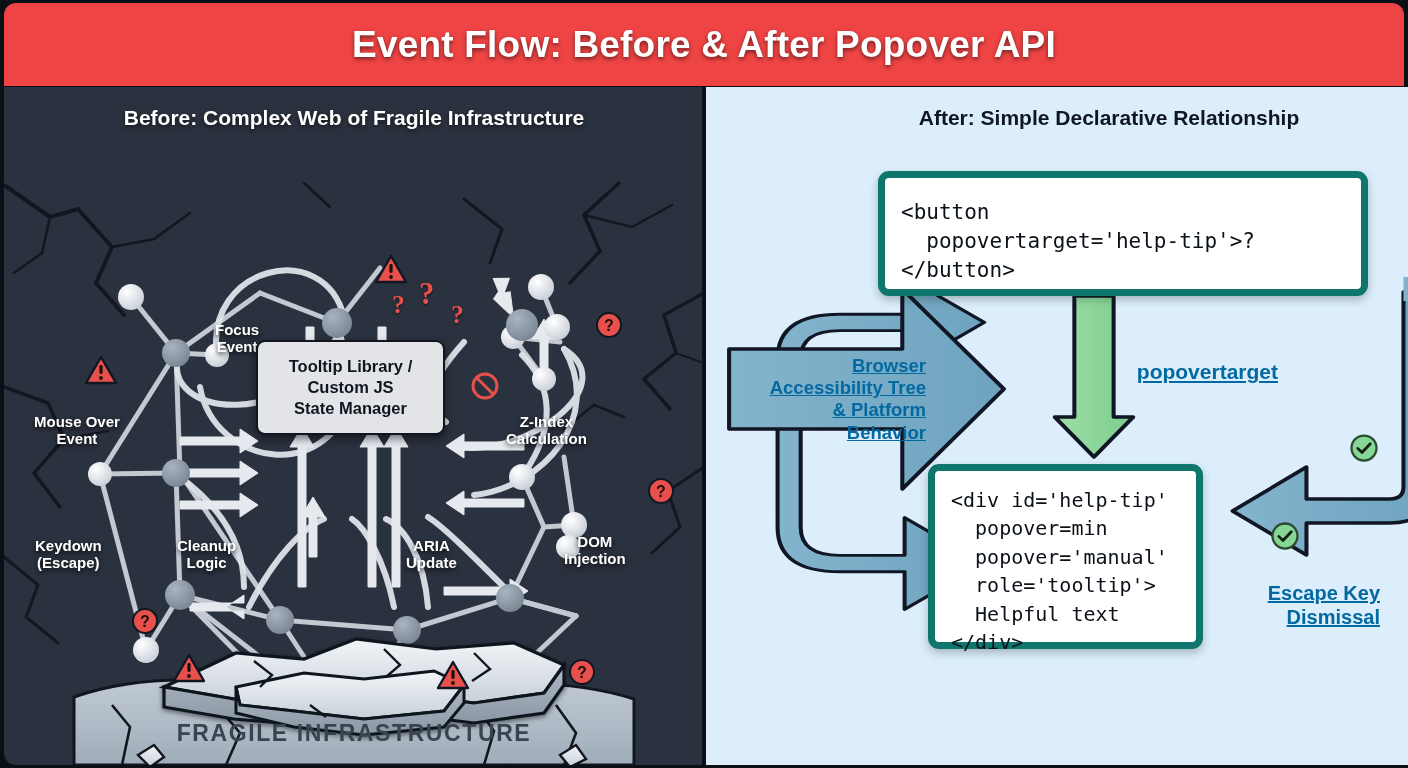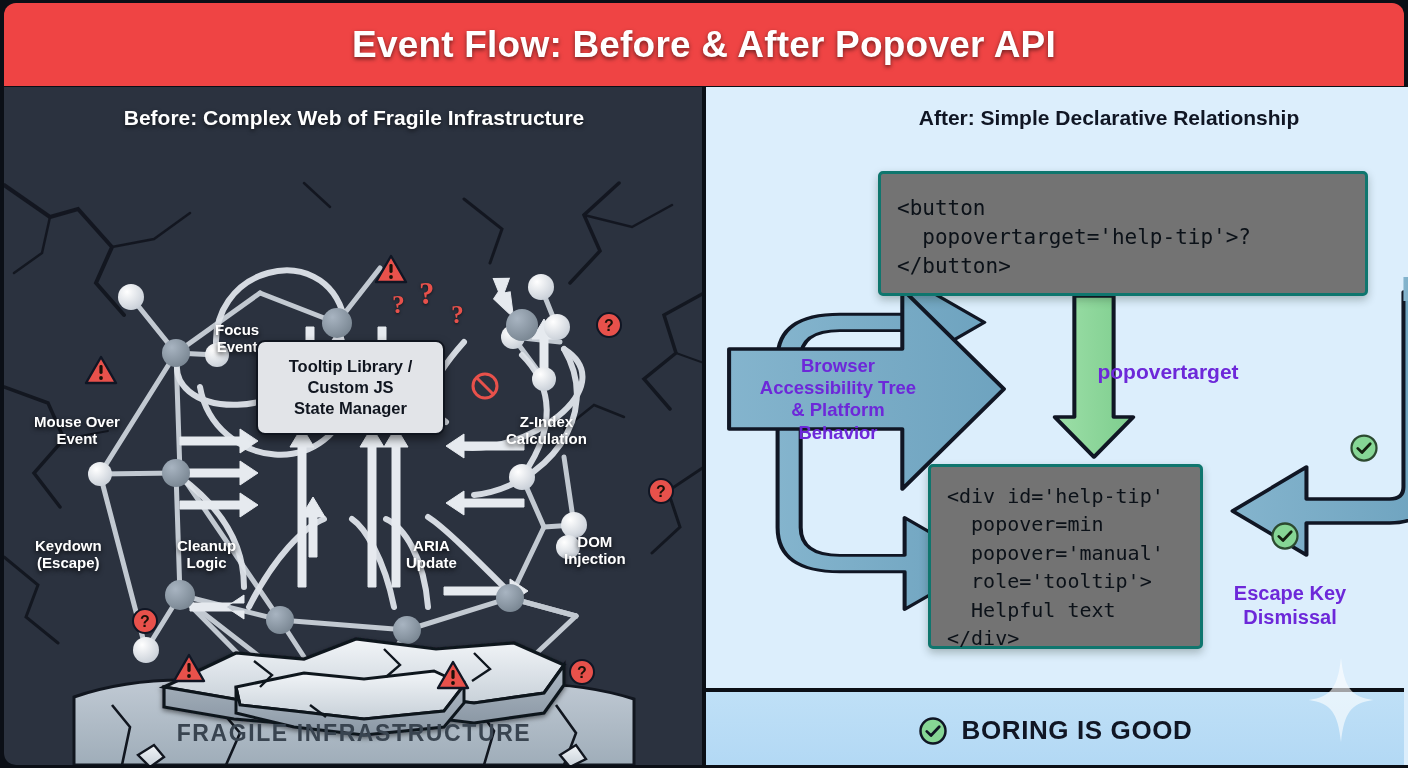--- a/index.html
+++ b/index.html
@@ -58,34 +58,34 @@
   }
 
   
   .plinth-cap{
     position:absolute;left:0;width:100%;top:633px;text-align:center;
     color:#394450;font-size:23px;font-weight:bold;letter-spacing:1.6px;
   }
 
   
   .codecard{
-    position:absolute;background:#737373;border:3px solid #0f766e;border-radius:5px;
+    position:absolute;background:#ffffff;border:7px solid #0f766e;border-radius:11px;
     box-shadow:0 4px 8px rgba(20,40,30,.28);
     font-family:"DejaVu Sans Mono","Liberation Mono",monospace;
     color:#0b1118;white-space:pre;
   }
   #code-button{left:172px;top:84px;width:490px;height:125px;
     font-size:21px;line-height:1.38;padding:20px 0 0 16px;box-sizing:border-box;}
   #code-div{left:222px;top:377px;width:275px;height:185px;
     font-size:20px;line-height:1.42;padding:15px 0 0 16px;box-sizing:border-box;}
 
   
   .rlabel{
-    position:absolute;color:#6d28d9;font-weight:bold;text-align:center;
-    white-space:pre-line;line-height:1.2;
+    position:absolute;color:#0369a1;font-weight:bold;text-align:right;
+    white-space:pre-line;line-height:1.2;text-decoration:underline;
   }
   #lbl-popovertarget{left:352px;top:272px;width:220px;font-size:21px;}
   #lbl-escape{left:494px;top:494px;width:180px;font-size:20px;}
   #lbl-browser{
     left:44px;top:268px;width:176px;font-size:18.5px;line-height:1.2;
   }
 
   
   .footer{
     position:absolute;left:0;top:601px;width:698px;height:77px;
@@ -456,24 +456,14 @@
         <svg width="30" height="30" viewBox="0 0 24 24" style="position: absolute; left: 643px; top: 346px;">
           <circle cx="12" cy="12" r="10" fill="#86d695" stroke="#2c4a30" stroke-width="1.8"></circle>
           <path d="M7 12.3 L10.4 15.6 L17 8.6" fill="none" stroke="#14200f" stroke-width="2.2" stroke-linecap="round" stroke-linejoin="round"></path>
         </svg>
         <svg width="30" height="30" viewBox="0 0 24 24" style="position: absolute; left: 564px; top: 434px;">
           <circle cx="12" cy="12" r="10" fill="#86d695" stroke="#2c4a30" stroke-width="1.8"></circle>
           <path d="M7 12.3 L10.4 15.6 L17 8.6" fill="none" stroke="#14200f" stroke-width="2.2" stroke-linecap="round" stroke-linejoin="round"></path>
         </svg>
       </div>
 
-    <div class="footer">
-      <svg width="30" height="30" viewBox="0 0 24 24">
-        <circle cx="12" cy="12" r="10" fill="#86d695" stroke="#101624" stroke-width="2"></circle>
-        <path d="M7 12.3 L10.4 15.6 L17 8.6" fill="none" stroke="#101624" stroke-width="2.2" stroke-linecap="round" stroke-linejoin="round"></path>
-      </svg>
-      <span class="lab">BORING IS GOOD</span>
-      <svg class="sparkle" viewBox="0 0 40 52">
-        <path d="M20 0 C22 18 26 24 40 26 C26 28 22 34 20 52 C18 34 14 28 0 26 C14 24 18 18 20 0 Z" fill="#ffffff" opacity="0.85"></path>
-      </svg>
-    </div>
   </div>
 </div>
 
 </body></html>

